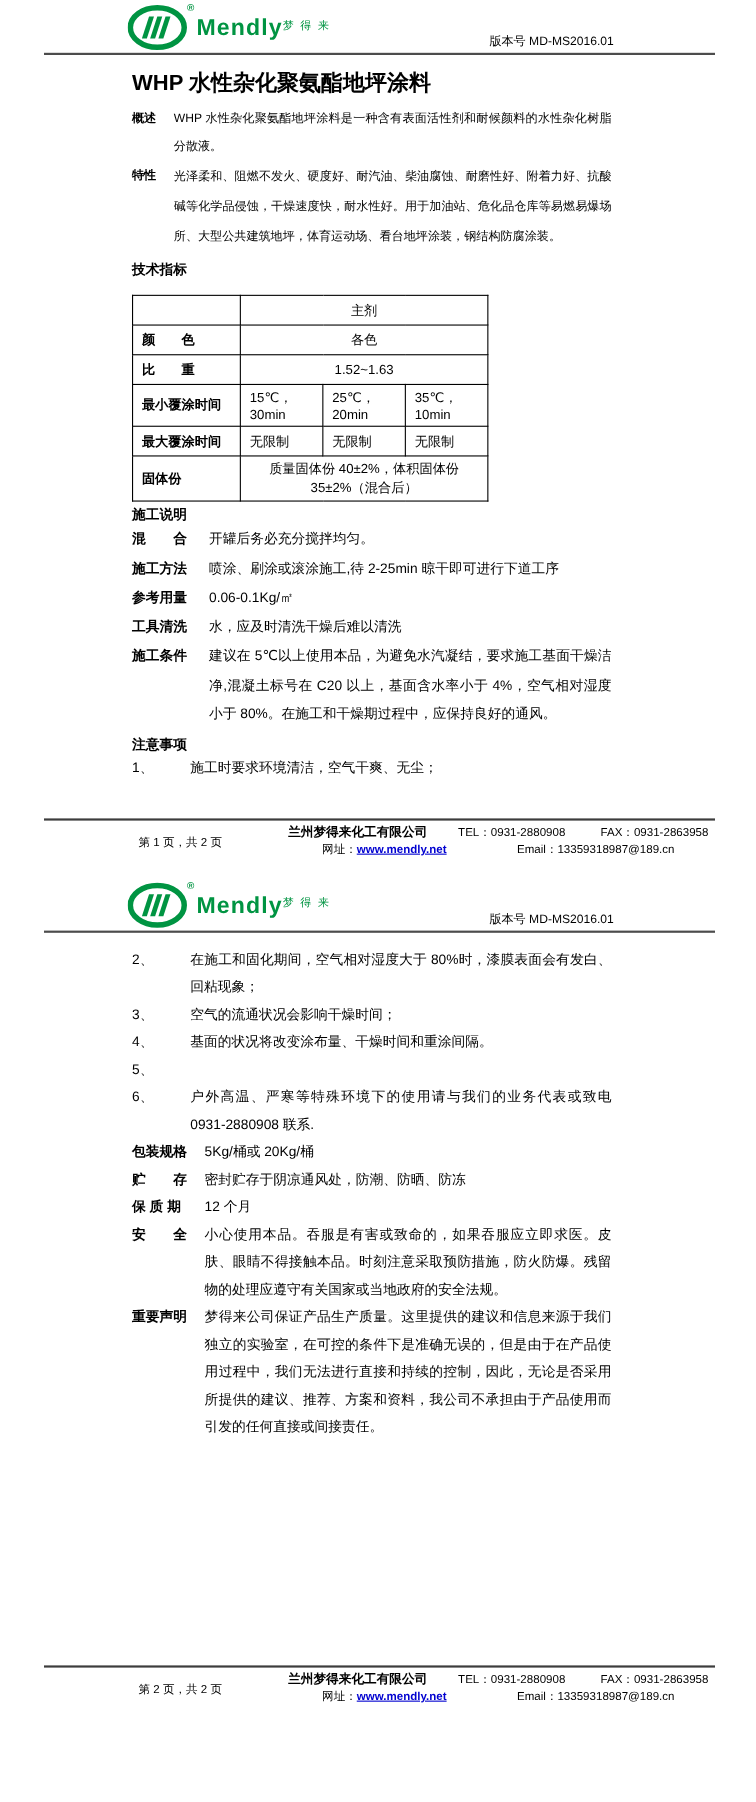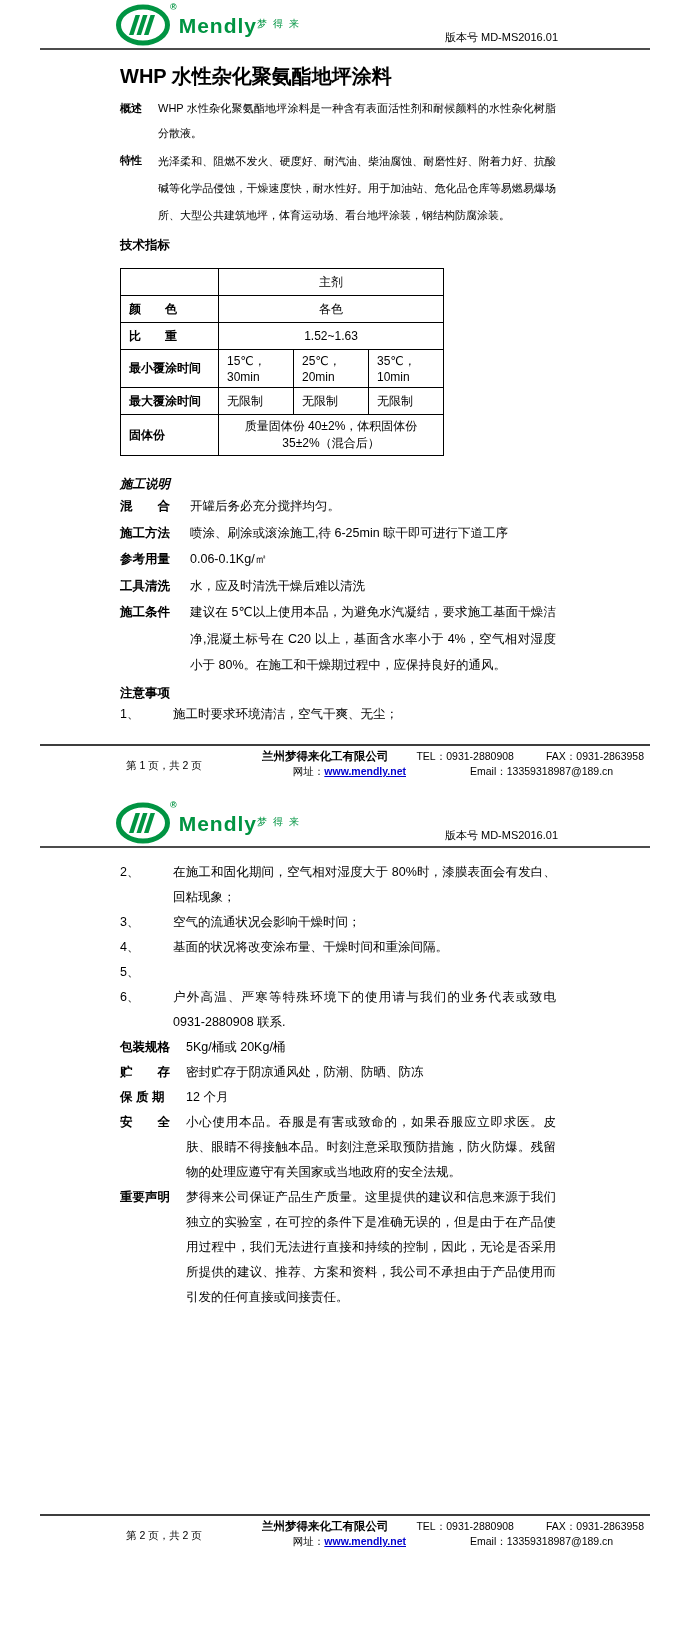--- a/index.html
+++ b/index.html
@@ -32,21 +32,21 @@
   .title { font-size:20px; font-weight:bold; margin:12px 0 0 0; line-height:28px; }
 
   .para { display:flex; margin-top:6px; font-size:11px; }
   .para .lbl { width:38px; flex:none; font-weight:bold; line-height:25px; }
   .para .txt { flex:1; text-align:justify; line-height:25px; }
   .para.features { margin-top:2px; }
   .para.features .txt { line-height:27px; }
 
   .h2 { font-size:12.5px; font-weight:bold; line-height:17px; }
   .h2.tech { margin-top:8px; }
-  .h2.constr { margin-top:20px;font-style:italic; }
+  .h2.constr { margin-top:4px; }
   .h2.notes-h { margin-top:6px; }
 
   table.spec { border-collapse:collapse; table-layout:fixed; width:324px; margin-top:14px; }
   table.spec td { border:1px solid #000; font-size:12px; padding:3px 8px; height:20px; vertical-align:middle; }
   td.c-label { width:81px; font-weight:bold; }
   td.c-val { text-align:center; }
   td.c-time { width:86px; }
 
   .item { display:flex; font-size:12.5px; line-height:26.5px; }
   .item .lbl { width:70px; flex:none; font-weight:bold; }
@@ -150,21 +150,21 @@
       </table>
 
     <div class="h2 constr">施工说明</div>
 
     <div class="item">
       <div class="lbl">混　　合</div>
       <div class="txt">开罐后务必充分搅拌均匀。</div>
     </div>
     <div class="item">
       <div class="lbl">施工方法</div>
-      <div class="txt">喷涂、刷涂或滚涂施工,待 6-25min 晾干即可进行下道工序</div>
+      <div class="txt">喷涂、刷涂或滚涂施工,待 2-25min 晾干即可进行下道工序</div>
     </div>
     <div class="item">
       <div class="lbl">参考用量</div>
       <div class="txt">0.06-0.1Kg/㎡</div>
     </div>
     <div class="item">
       <div class="lbl">工具清洗</div>
       <div class="txt">水，应及时清洗干燥后难以清洗</div>
     </div>
     <div class="item">

